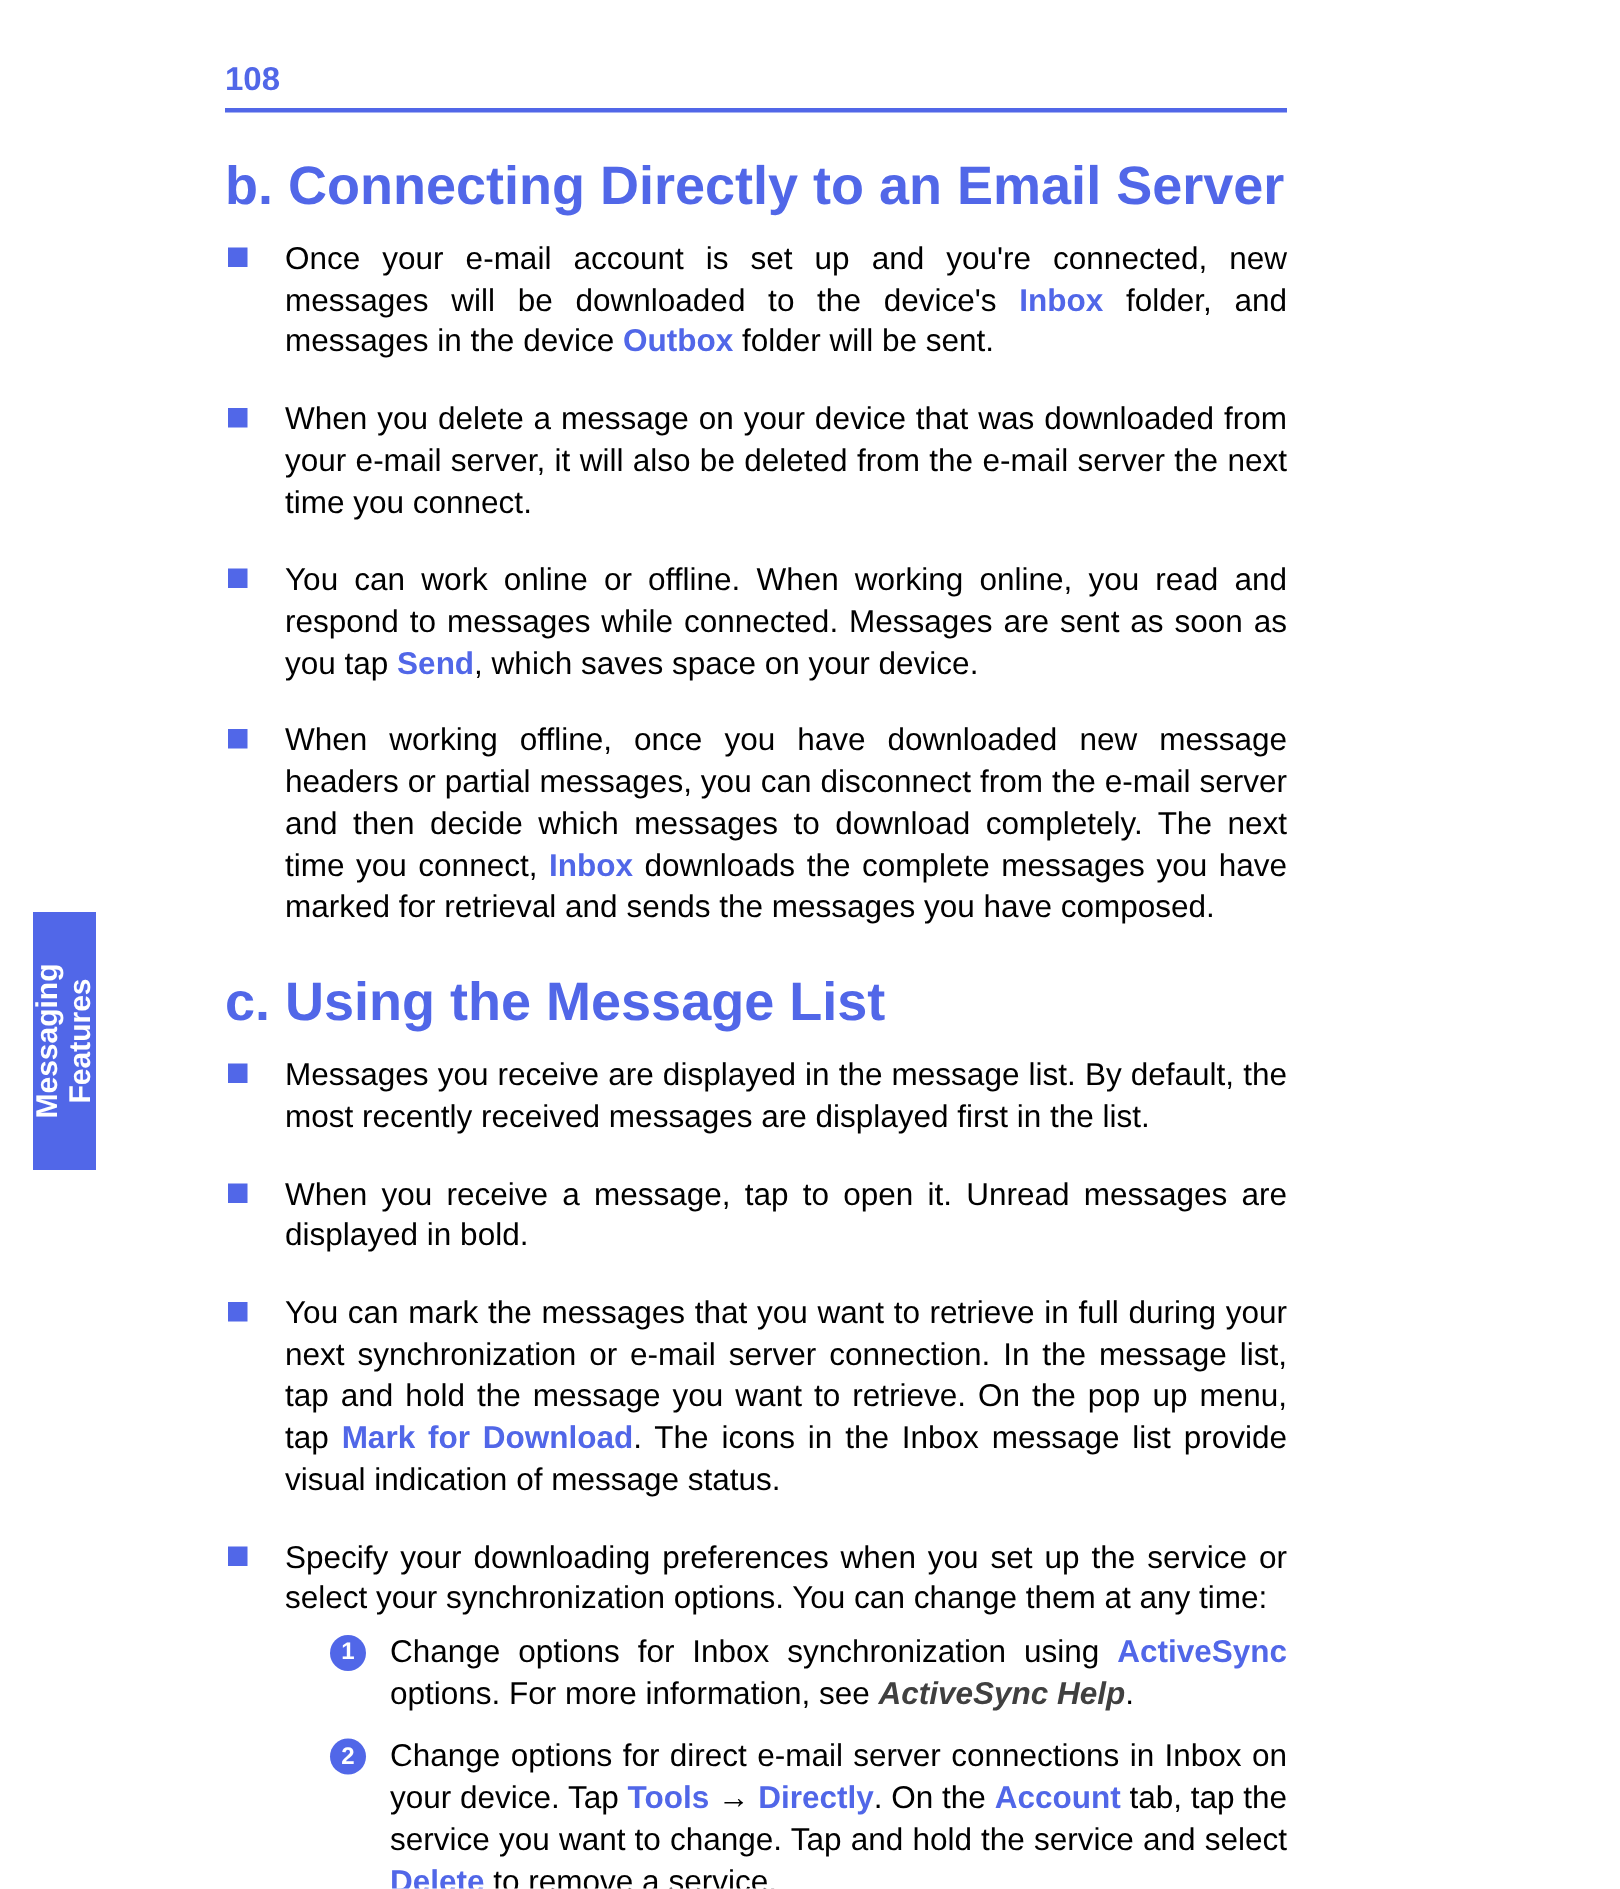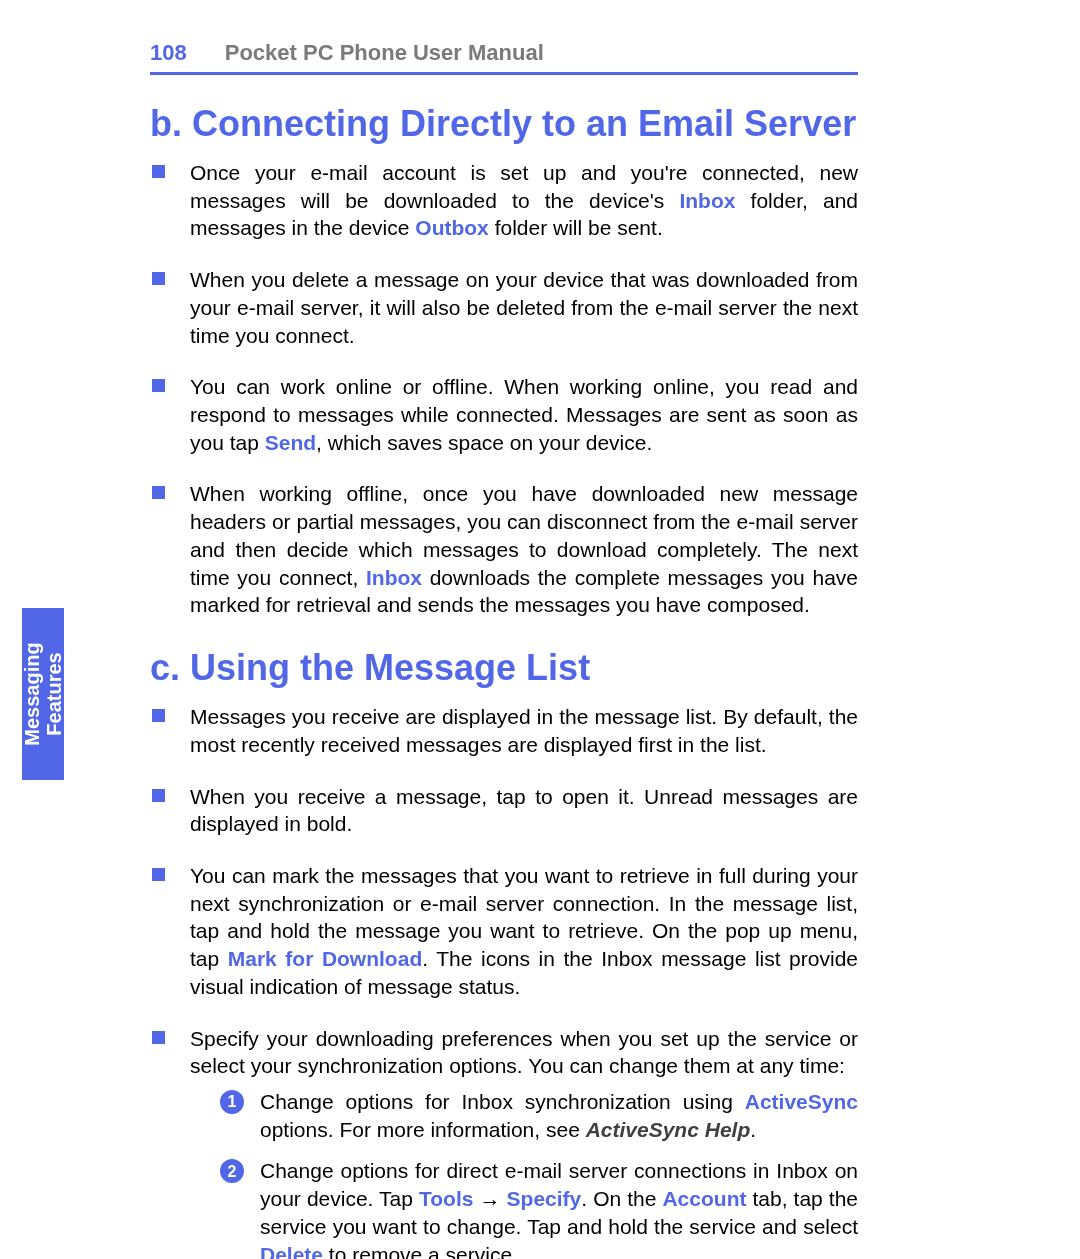--- a/index.html
+++ b/index.html
@@ -118,21 +118,20 @@
   }
   .side-tab-inner .l2 { color: #ffffff; }
 </style>
 </head>
 <body>
 
 <div class="page">
 
   <div class="header-row">
     <span class="page-number">108</span>
-    <span class="manual-title">Pocket PC Phone User Manual</span>
   </div>
 
   <div class="section-heading">b. Connecting Directly to an Email Server</div>
 
   <ul class="square">
     <li>
       <span>Once your e-mail account is set up and you're connected, new messages will be downloaded to the device's </span><span class="kw">Inbox</span><span> folder, and messages in the device </span><span class="kw">Outbox</span><span> folder will be sent.</span>
     </li>
     <li>
       <span>When you delete a message on your device that was downloaded from your e-mail server, it will also be deleted from the e-mail server the next time you connect.</span>
@@ -159,21 +158,21 @@
     </li>
     <li>
       <span>Specify your downloading preferences when you set up the service or select your synchronization options. You can change them at any time:</span>
       <ol class="numlist">
         <li>
           <span class="num-badge">1</span>
           <span>Change options for Inbox synchronization using </span><span class="kw">ActiveSync</span><span> options. For more information, see </span><span class="kwi">ActiveSync Help</span><span>.</span>
         </li>
         <li>
           <span class="num-badge">2</span>
-          <span>Change options for direct e-mail server connections in Inbox on your device. Tap </span><span class="kw">Tools</span><span>  →  </span><span class="kw">Specify</span><span>. On the </span><span class="kw">Account</span><span>  tab, tap the service you want to change. Tap and hold the service and select </span><span class="kw">Delete</span><span> to remove a service.</span>
+          <span>Change options for direct e-mail server connections in Inbox on your device. Tap </span><span class="kw">Tools</span><span>  →  </span><span class="kw">Directly</span><span>. On the </span><span class="kw">Account</span><span>  tab, tap the service you want to change. Tap and hold the service and select </span><span class="kw">Delete</span><span> to remove a service.</span>
         </li>
       </ol>
     </li>
   </ul>
 
   <div class="side-tab">
     <div class="side-tab-inner">
       <span>Messaging</span><br>
       <span class="l2">Features</span>
     </div>

